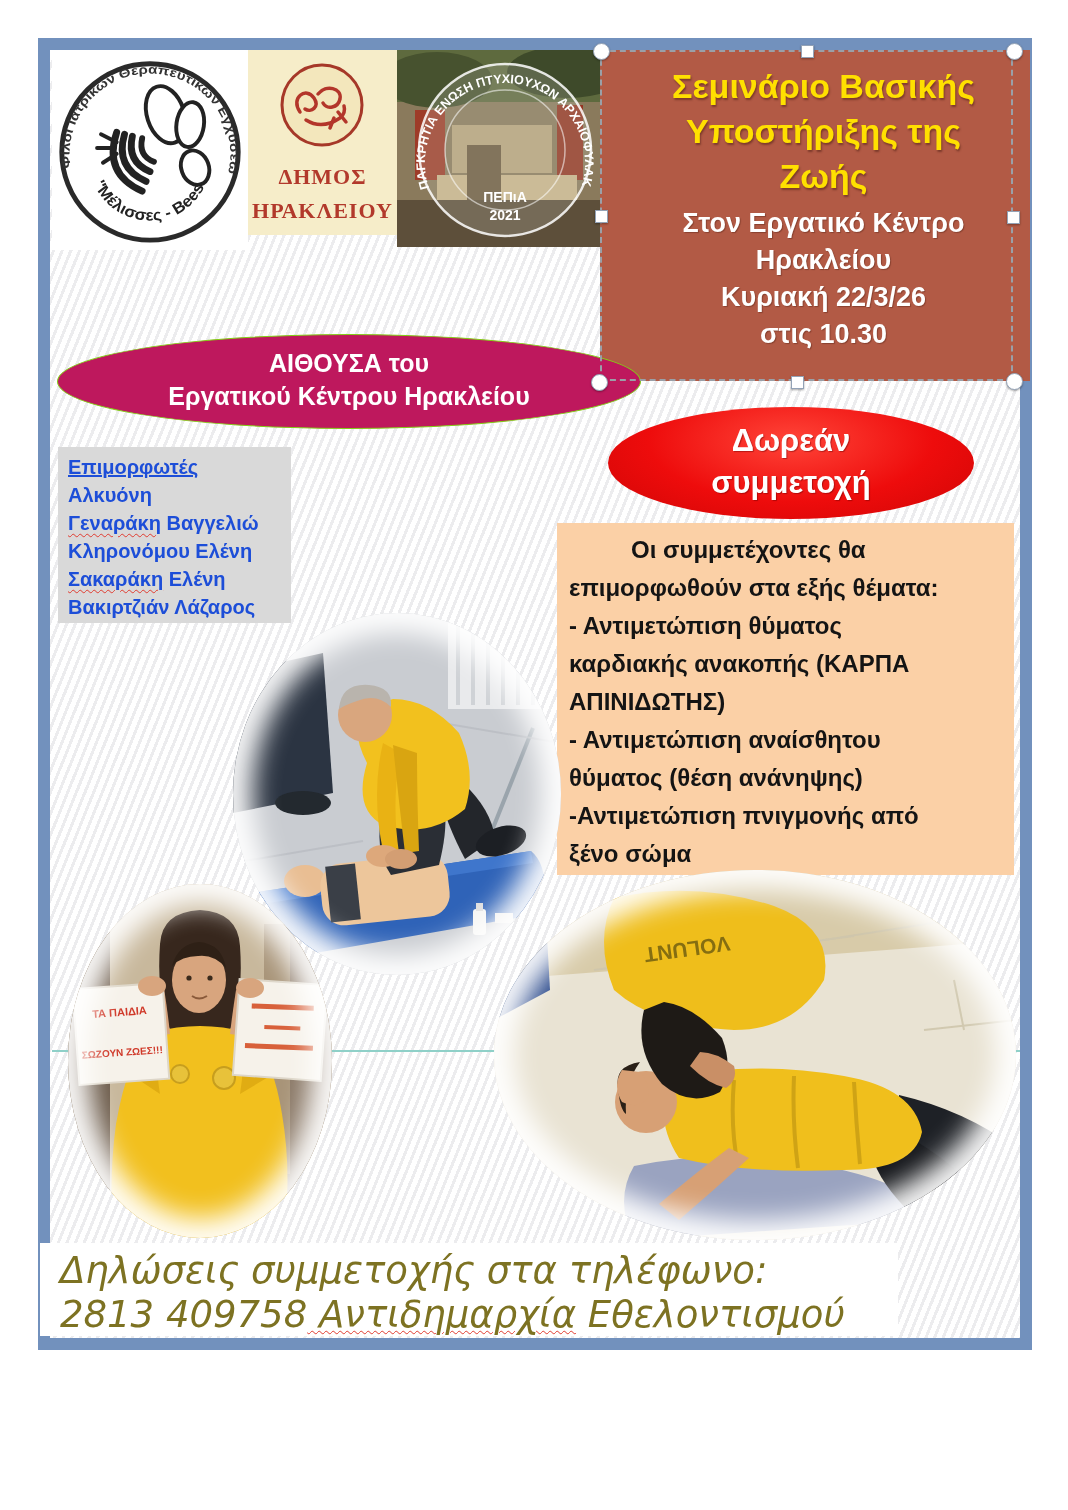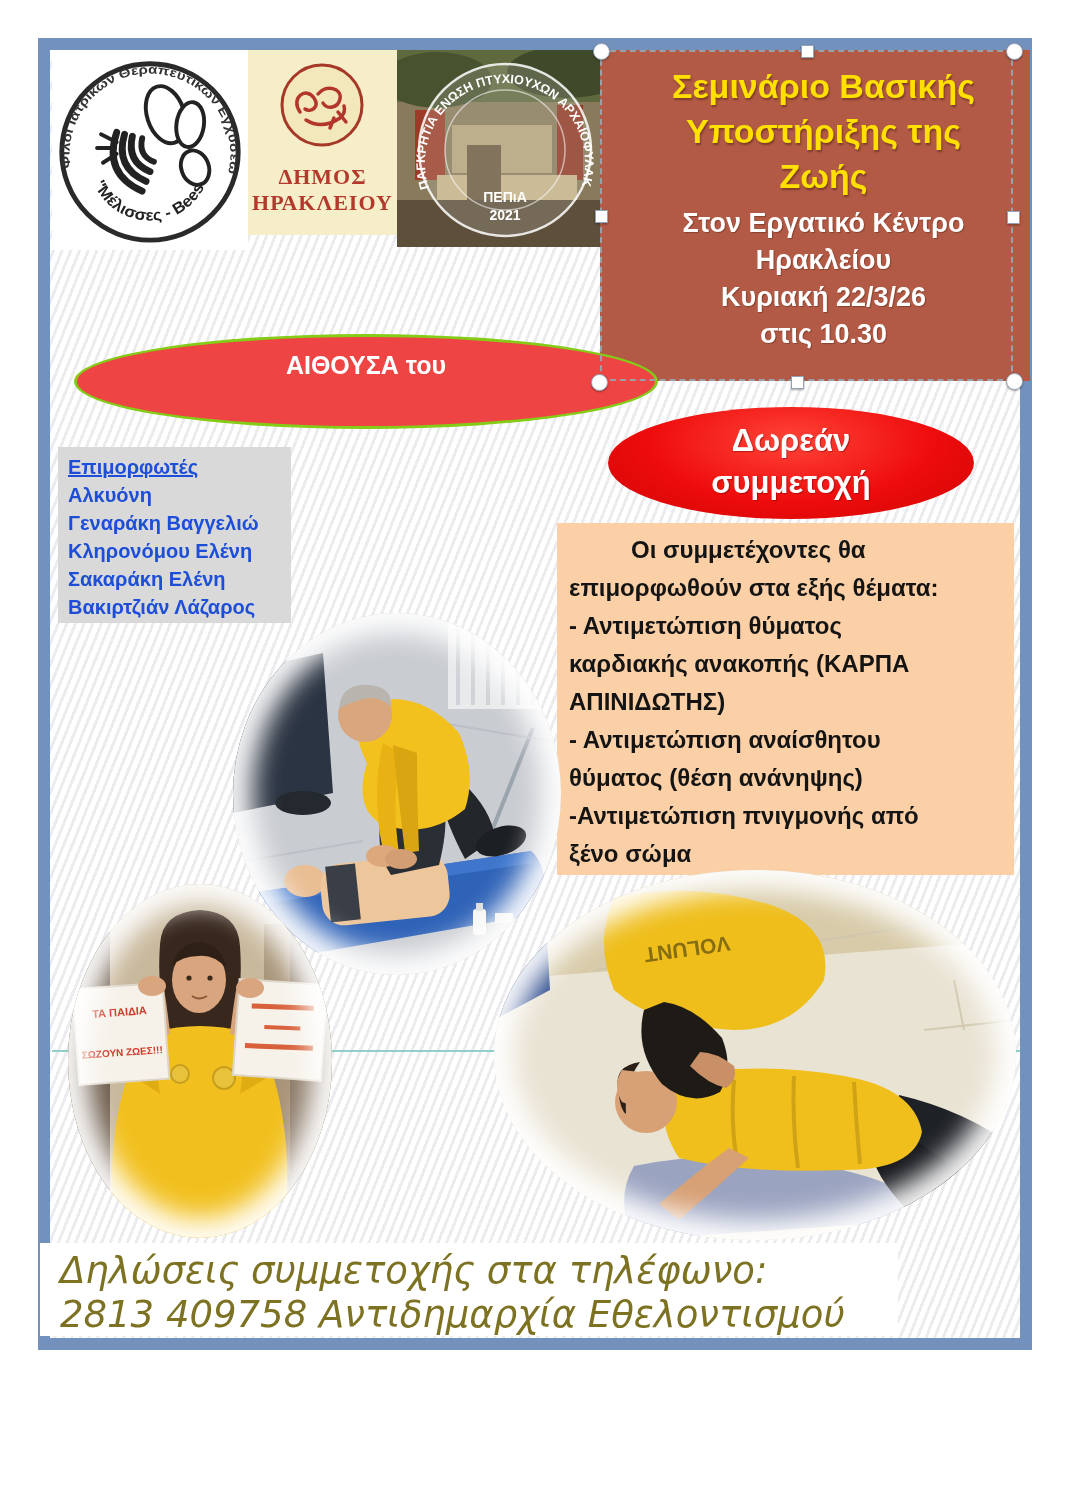--- a/index.html
+++ b/index.html
@@ -29,38 +29,38 @@
 
   
   .sel-rect{left:600px;top:50px;width:413px;height:331px;box-sizing:border-box;
             border:2px dashed #9aa0a8;z-index:6;pointer-events:none;}
   .handle{z-index:7;background:#fff;border:1px solid #93a2b6;
           box-shadow:0 1px 2px rgba(0,0,0,.35);}
   .h-circle{width:15px;height:15px;border-radius:50%;}
   .h-square{width:11px;height:11px;}
 
   
-  .venue{left:74px;top:334px;width:584px;height:95px;background:#ef4444;
-         border:3px solid #84cc16;border-radius:50%;z-index:4;text-align:center;
+  .venue{left:57px;top:334px;width:584px;height:95px;background:#be185d;
+         border:1px solid #84cc16;border-radius:50%;z-index:4;text-align:center;
          box-sizing:border-box;padding-top:12px;}
   .venue div{color:#fff;font-weight:bold;font-size:25px;line-height:33px;}
 
   
   .free{left:608px;top:407px;width:366px;height:112px;border-radius:50%;
         background:radial-gradient(ellipse at 50% 30%,#ff4438 0%,#ee0c0c 55%,#cf0505 100%);
         text-align:center;box-sizing:border-box;padding-top:13px;z-index:2;}
   .free div{color:#fff;font-weight:bold;font-size:31px;line-height:42px;
             text-shadow:1px 1px 1px rgba(120,0,0,.5);}
 
   
   .instructors{left:58px;top:447px;width:233px;height:176px;background:#D9D9D9;
                box-sizing:border-box;padding:6px 0 0 10px;z-index:2;}
   .instructors div{font-size:20px;line-height:28px;font-weight:bold;color:#1d4ed8;}
   .uline{text-decoration:underline;}
-  .squiggle{text-decoration-style:wavy;
+  .squiggle{text-decoration:underline;text-decoration-style:wavy;
             text-decoration-color:#E03C31;text-decoration-thickness:1px;
             text-underline-offset:3px;}
 
   
   .topics{left:557px;top:523px;width:457px;height:352px;background:#FBD0A6;
           box-sizing:border-box;padding:8px 0 0 12px;z-index:2;}
   .topic-line{font-size:24px;line-height:38px;font-weight:bold;color:#141414;}
   .indent{padding-left:62px;}
 
   
@@ -120,21 +120,21 @@
     <svg width="149" height="110" viewBox="0 0 149 110">
       <circle cx="74" cy="55" r="40" fill="#F3E7BC" stroke="#A63828" stroke-width="3"></circle>
       <g stroke="#B3362A" fill="none" stroke-width="3.5" stroke-linecap="round">
         <path d="M52,62 c-10,-14 6,-26 14,-14 c6,9 -3,15 -9,11"></path>
         <path d="M70,44 c8,-10 24,-6 22,5 c-2,9 -13,11 -17,4"></path>
         <path d="M58,70 q16,10 34,-2 q6,-5 4,-12"></path>
         <path d="M90,62 l8,10 M86,68 l-4,10"></path>
       </g>
     </svg>
     <div class="muni-name">ΔΗΜΟΣ</div>
-    <div class="muni-name" style="margin-top:0;">ΗΡΑΚΛΕΙΟΥ</div>
+    <div class="muni-name" style="margin-top:8px;">ΗΡΑΚΛΕΙΟΥ</div>
   </div>
 
   <div class="abs logo-arch">
     <svg width="217" height="197" viewBox="0 0 217 197">
       <rect width="217" height="197" fill="#8A7A5C"></rect>
       <rect y="0" width="217" height="52" fill="#5E6A3E"></rect>
       <ellipse cx="40" cy="30" rx="55" ry="28" fill="#47522F"></ellipse>
       <ellipse cx="170" cy="22" rx="60" ry="26" fill="#3E4A2A"></ellipse>
       <rect x="18" y="60" width="30" height="70" fill="#9E3B28"></rect>
       <rect x="160" y="55" width="26" height="75" fill="#943522"></rect>
@@ -161,20 +161,21 @@
     <div class="header-title" style="margin-top:0;">Υποστήριξης της</div>
     <div class="header-title" style="margin-top:0;">Ζωής</div>
     <div class="header-detail" style="margin-top:6px;">Στον Εργατικό Κέντρο</div>
     <div class="header-detail">Ηρακλείου</div>
     <div class="header-detail">Κυριακή 22/3/26</div>
     <div class="header-detail">στις 10.30</div>
   </div>
 
   <div class="abs venue">
     <div>ΑΙΘΟΥΣΑ του</div>
+    <div>Εργατικού Κέντρου Ηρακλείου</div>
   </div>
 
   <div class="abs free">
     <div>Δωρεάν</div>
     <div>συμμετοχή</div>
   </div>
 
   <div class="abs instructors">
     <div class="uline">Επιμορφωτές</div>
     <div>Αλκυόνη</div>

